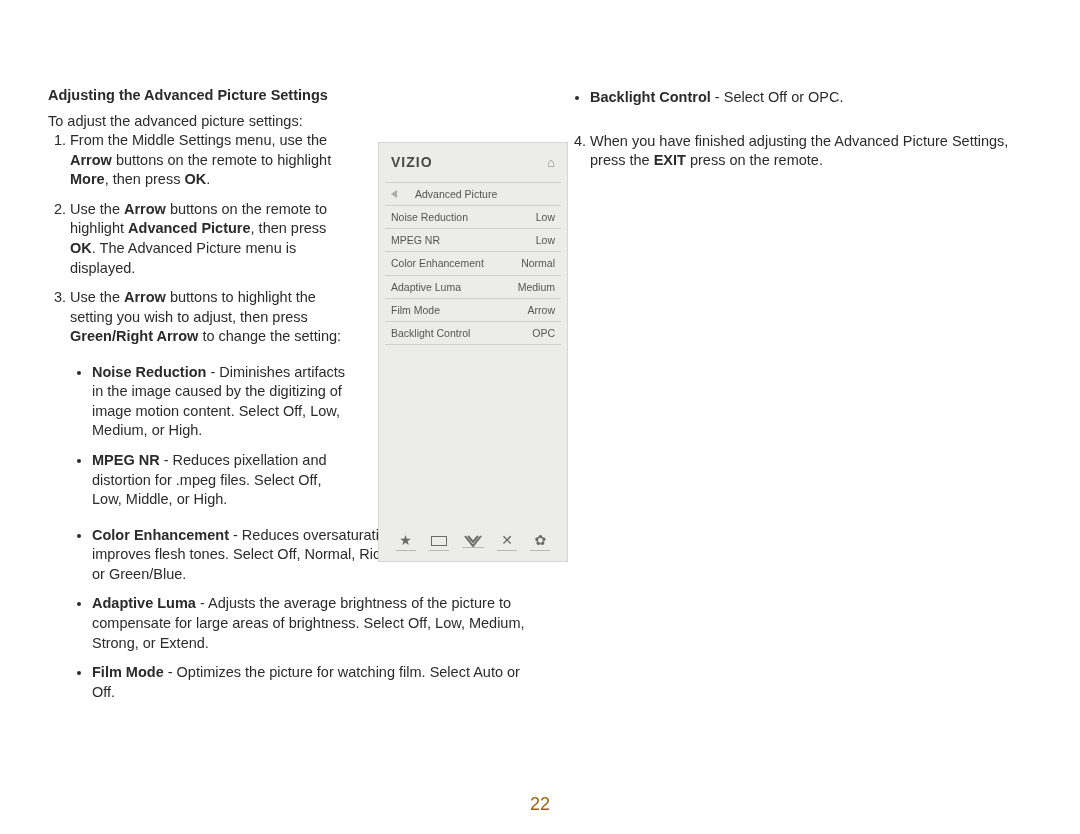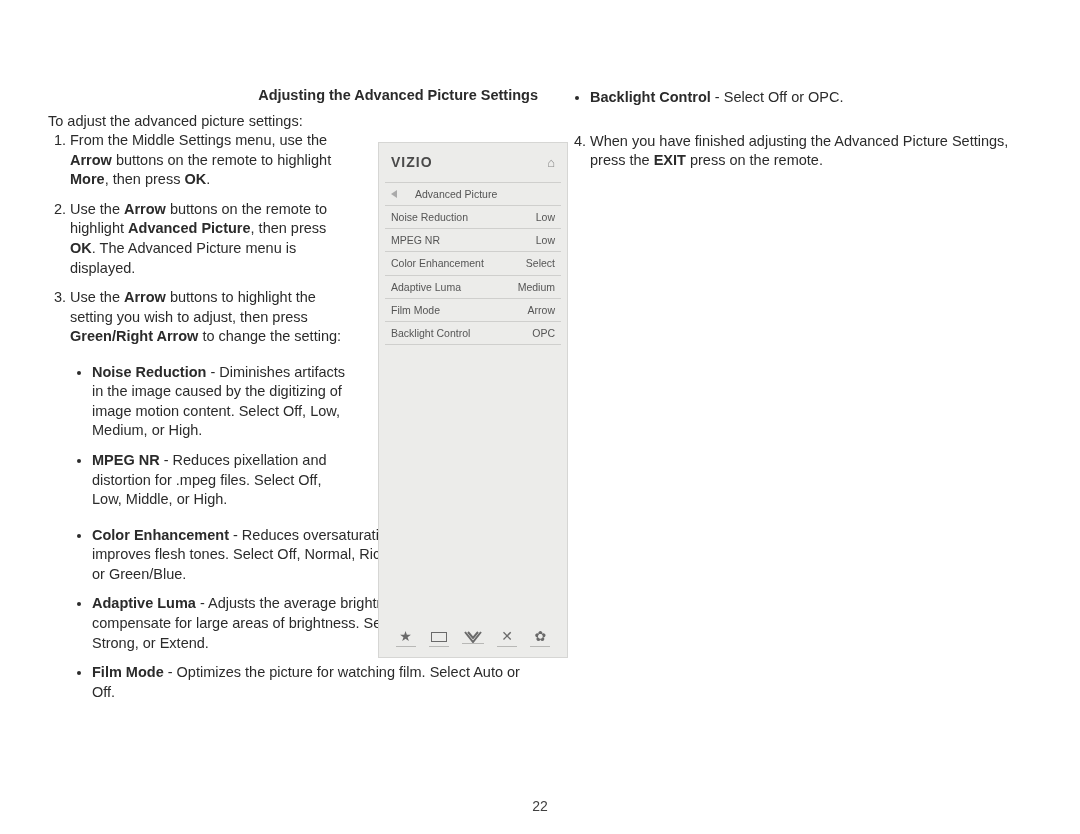--- a/index.html
+++ b/index.html
@@ -21,21 +21,20 @@
   .col {
     flex: 1;
     min-width: 0;
   }
   .col-left { flex: 0 0 490px; position: relative; }
   .col-right { flex: 0 0 470px; }
   h4.section-title {
     font-weight: 700;
     font-size: 14.5px;
     margin-bottom: 6px;
-    text-align: right;
   }
   .intro { }
   ol.steps {
     list-style: decimal;
     padding-left: 22px;
   }
   ol.steps > li { margin-bottom: 10px; }
   ul.opts {
     list-style: disc;
     padding-left: 22px;
@@ -44,21 +43,21 @@
   ul.opts > li { margin-bottom: 10px; }
   b { font-weight: 700; }
   .narrow ol.steps > li,
   .narrow .intro { max-width: 280px; }
   .wide { max-width: 480px; }
   .panel {
     position: absolute;
     top: 56px;
     left: 330px;
     width: 190px;
-    height: 516px;
+    height: 420px;
     background: #ececea;
     border: 1px solid #d6d6d4;
     font-size: 11px;
     color: #555;
     padding: 10px 6px 6px 6px;
   }
   .panel-header {
     display: flex;
     justify-content: space-between;
     align-items: center;
@@ -107,22 +106,22 @@
   .rect-icon {
     display:inline-block; width:16px; height:10px;
     border:1.5px solid #6a6a6a; vertical-align:middle;
   }
   .v-icon svg { display:block; }
   .pagenum {
     position: absolute;
     bottom: 18px;
     left: 0; right: 0;
     text-align: center;
-    font-size: 14px;
-    color: #404040;
+    font-size: 18px;
+    color: #a16207;
   }
   .col-right ul.opts { padding-left: 22px; margin-top: 2px; }
   .col-right ol.steps { margin-top: 24px; }
 </style>
 </head>
 <body>
 
 <div class="page">
 
   <div class="col col-left">
@@ -178,21 +177,21 @@
         <div class="menu-row">
             <span>Noise Reduction</span>
             <span>Low</span>
           </div>
         <div class="menu-row">
             <span>MPEG NR</span>
             <span>Low</span>
           </div>
         <div class="menu-row">
             <span>Color Enhancement</span>
-            <span>Select</span>
+            <span>Normal</span>
           </div>
         <div class="menu-row">
             <span>Adaptive Luma</span>
             <span>Medium</span>
           </div>
         <div class="menu-row">
             <span>Film Mode</span>
             <span>Arrow</span>
           </div>
         <div class="menu-row">

